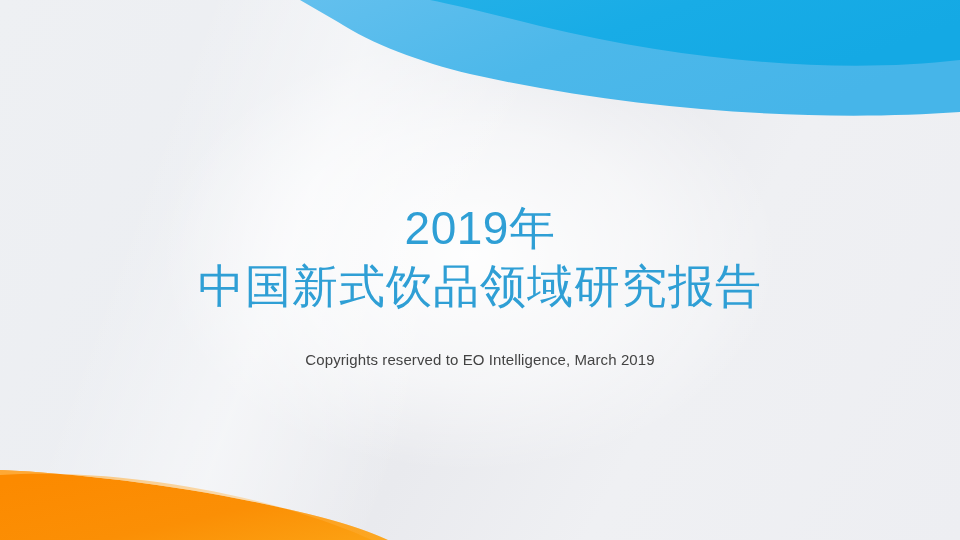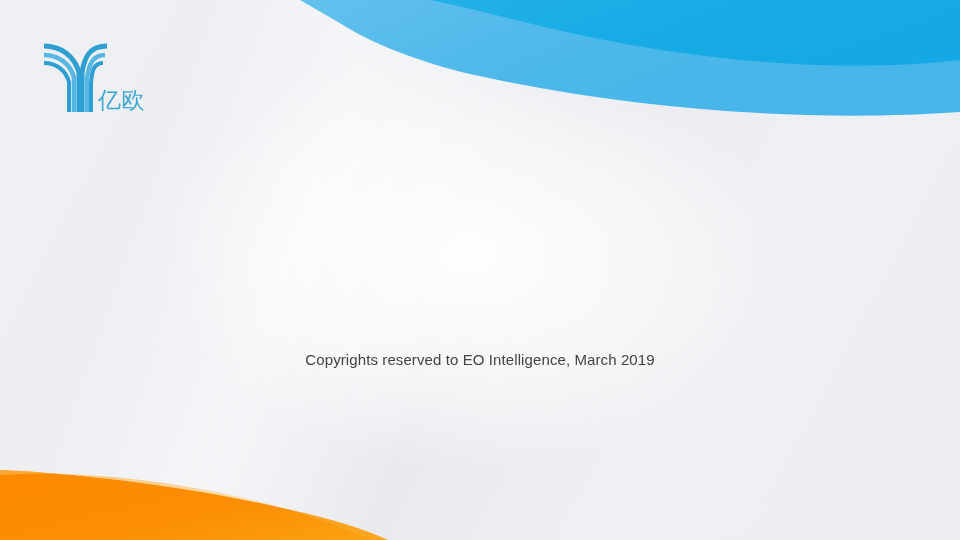--- a/index.html
+++ b/index.html
@@ -139,35 +139,23 @@
     </defs>
 
     <path d="M960,0 L960,112 C820,122 640,112 470,74 C420,62 372,44 338,22 L300,0 Z" fill="url(#gBlueBot)"></path>
 
     <path d="M960,0 L960,60 C840,74 690,62 540,26 C500,16 455,5 430,0 Z" fill="url(#gBlueTop)"></path>
 
     <path d="M0,470 C90,474 200,488 300,512 C340,521 368,531 388,540 L0,540 Z" fill="url(#gOrange)"></path>
     <path d="M0,470 C90,474 200,488 300,512 C340,521 368,531 388,540 L372,540 C350,530 318,518 276,506 C180,480 80,470 0,475 Z" fill="url(#gOrangeEdge)"></path>
   </svg>
 
-  <div class="logo">
-    <svg viewBox="0 0 108 78" width="108" height="78">
-      <g fill="none" stroke-linecap="butt">
 
-        <path d="M3,10 C20,10 33,20 38,36 L38,76" stroke="#2e9fd2" stroke-width="5"></path>
-        <path d="M3,19 C18,19 29,28 33,41 L33,76" stroke="#56b7e2" stroke-width="4.5"></path>
-        <path d="M3,27 C16,27 25,35 28,46 L28,76" stroke="#2e9fd2" stroke-width="4"></path>
-
-        <path d="M66,10 C49,10 44,20 41,36 L41,76" stroke="#2e9fd2" stroke-width="5"></path>
-        <path d="M64,19 C51,19 48,29 46,42 L46,76" stroke="#56b7e2" stroke-width="4.5"></path>
-        <path d="M62,27 C52,27 51,36 50,47 L50,76" stroke="#2e9fd2" stroke-width="4"></path>
-      </g>
-
-      <text x="57" y="72" font-family="'Liberation Sans','DejaVu Sans',sans-serif" font-size="23" fill="#3aa6d6" letter-spacing="0.5">亿欧</text>
-    </svg>
+  <div class="title-block">
+    <div class="title-line-1">2019年</div>
+    <div class="title-line-2">中国新式饮品领域研究报告</div>
   </div>
-
 
   <div class="credits">
     <div class="credit-line-2">Copyrights reserved to EO Intelligence, March 2019</div>
   </div>
 
 </div>
 
 </body></html>

